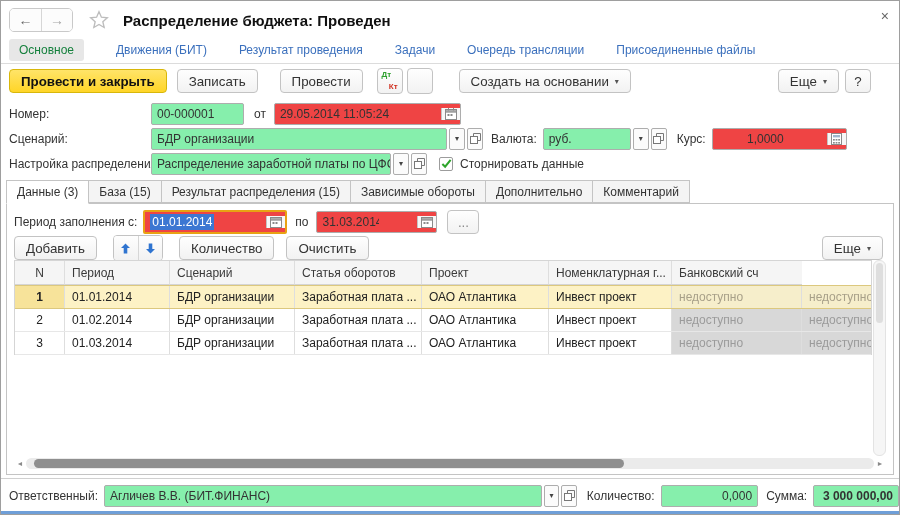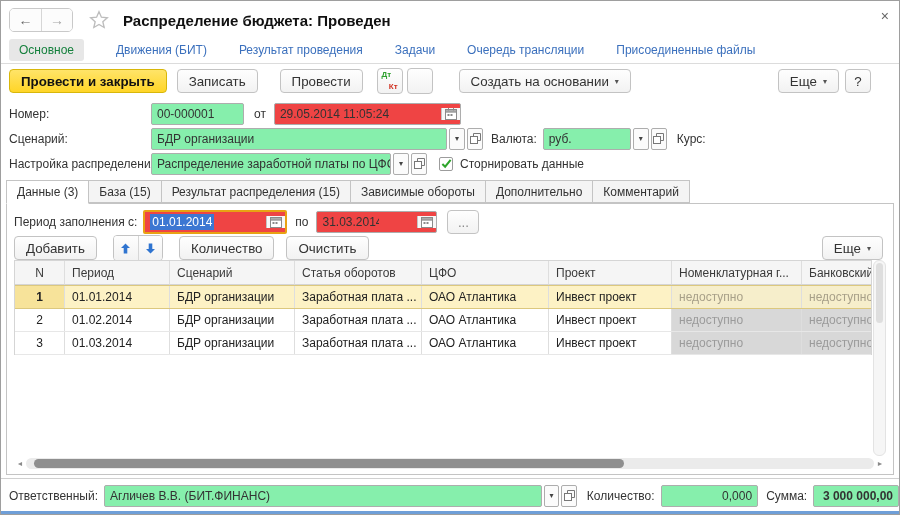--- a/index.html
+++ b/index.html
@@ -193,20 +193,37 @@
         <span>руб.</span>
       </span>
     <span class="sqbtn">▾</span>
     <span class="sqbtn">
         <svg width="11" height="11" viewBox="0 0 11 11">
           <rect x="0.5" y="3.5" width="7" height="7" fill="#fff" stroke="#777"></rect>
           <path d="M3.5 3.5 V0.5 H10.5 V7.5 H7.5" fill="none" stroke="#777"></path>
         </svg>
       </span>
     <span style="margin-left:10px;">Курс:</span>
+    <span class="igroup" style="margin-left:6px;">
+      <span class="itext" style="width:76px;">
+          <span class="num">1,0000</span>
+        </span>
+      <span class="ibtn">
+        <svg width="11" height="12" viewBox="0 0 11 12">
+            <rect x="0.5" y="0.5" width="10" height="11" fill="#fff" stroke="#8A8A8A"></rect>
+            <rect x="2" y="2" width="7" height="2.4" fill="#9FB6CD"></rect>
+            <rect x="2" y="6" width="1.8" height="1.6" fill="#8A8A8A"></rect>
+            <rect x="4.6" y="6" width="1.8" height="1.6" fill="#8A8A8A"></rect>
+            <rect x="7.2" y="6" width="1.8" height="1.6" fill="#8A8A8A"></rect>
+            <rect x="2" y="9" width="1.8" height="1.6" fill="#8A8A8A"></rect>
+            <rect x="4.6" y="9" width="1.8" height="1.6" fill="#8A8A8A"></rect>
+            <rect x="7.2" y="9" width="1.8" height="1.6" fill="#8A8A8A"></rect>
+          </svg>
+      </span>
+    </span>
   </div>
 
   <div class="row" style="top:151px; height:23px; left:8px;">
     <span class="flabel">Настройка распределения:</span>
     <span class="input" style="width:240px;">
         <span>Распределение заработной платы по ЦФО</span>
       </span>
     <span class="sqbtn">▾</span>
     <span class="sqbtn">
         <svg width="11" height="11" viewBox="0 0 11 11">
@@ -292,21 +309,20 @@
         <span>Еще</span>
         <span class="caret">▾</span>
       </button>
 
     <div class="tbl">
       <div class="thead grid">
         <span class="tc cnum">N</span>
         <span class="tc">Период</span>
         <span class="tc">Сценарий</span>
         <span class="tc">Статья оборотов</span>
-        <span class="tc">ЦФО</span>
         <span class="tc">Проект</span>
         <span class="tc">Номенклатурная г...</span>
         <span class="tc" style="border-right:none;">Банковский сч</span>
       </div>
       <div class="trow selrow grid">
         <span class="tc cnum">1</span>
         <span class="tc">01.01.2014</span>
         <span class="tc">БДР организации</span>
         <span class="tc">Заработная плата ...</span>
         <span class="tc">ОАО Атлантика</span>

